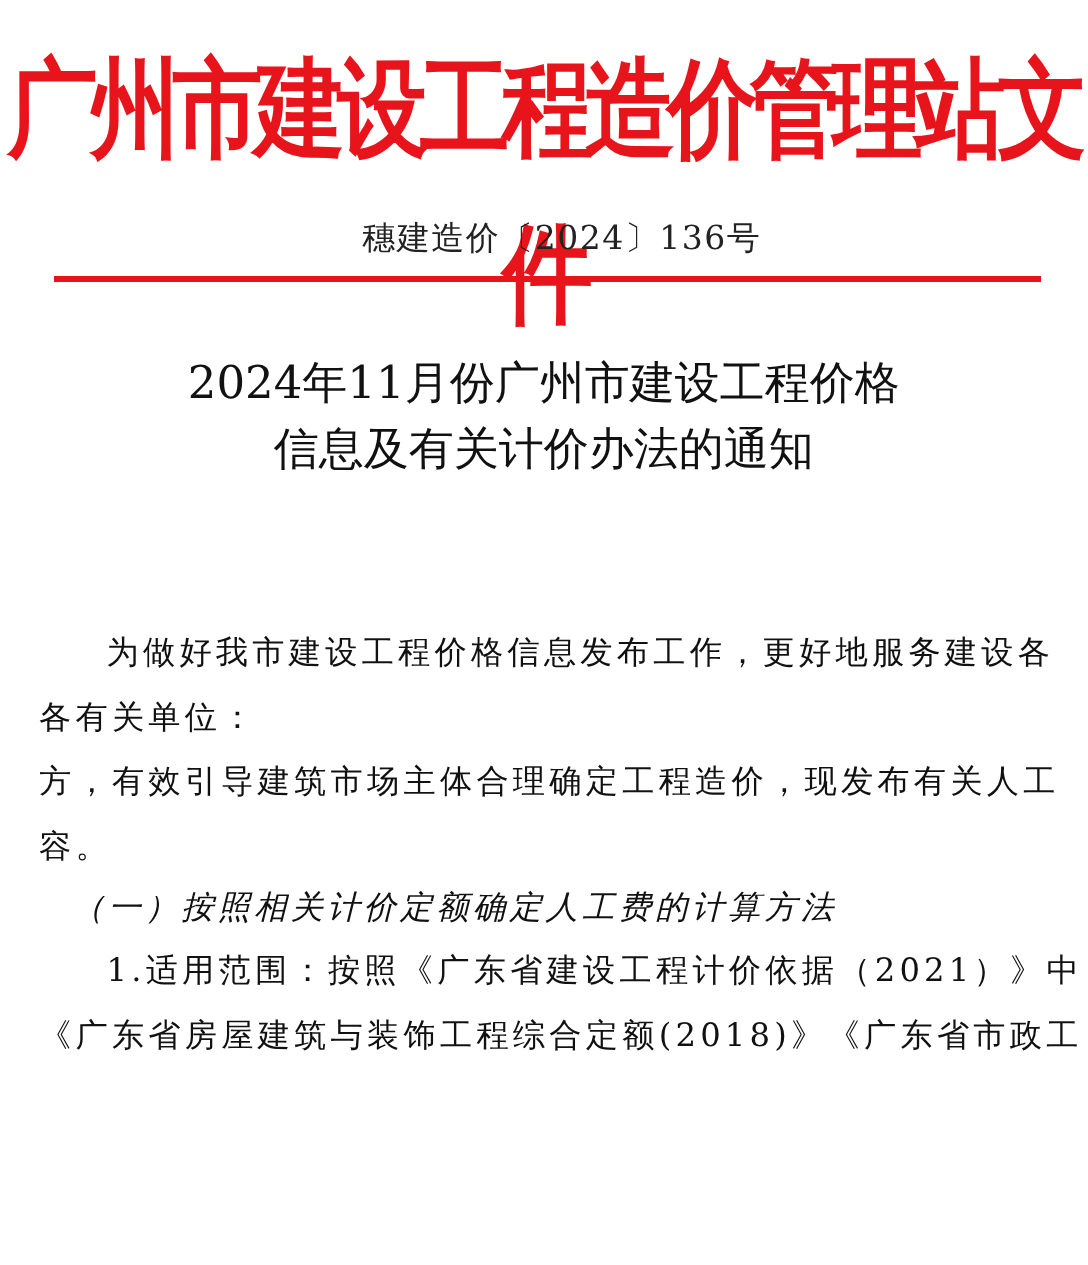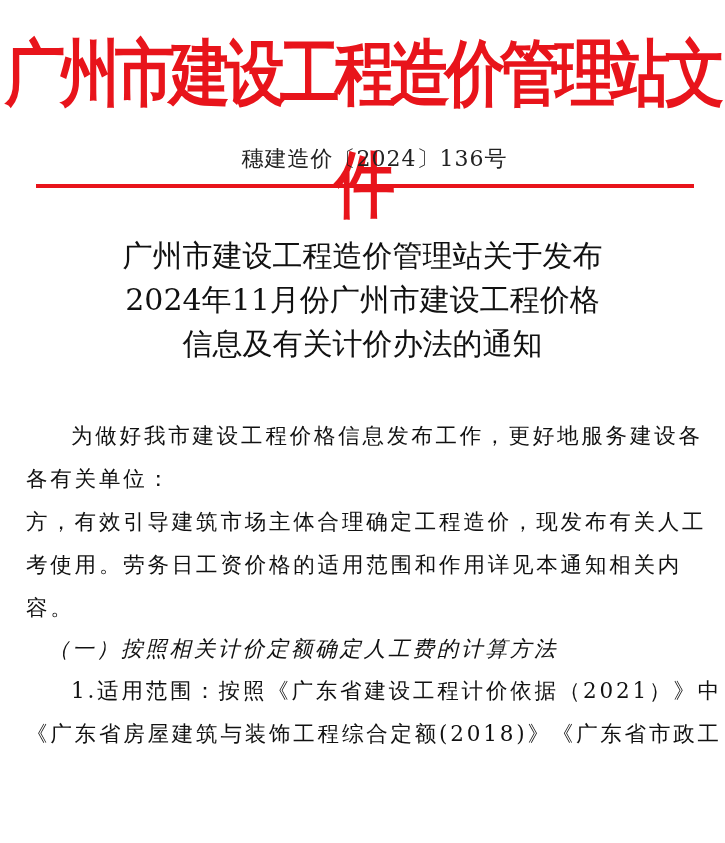--- a/index.html
+++ b/index.html
@@ -32,27 +32,25 @@
     .subsec { padding-left: 22px; height: 40px; line-height: 40px; font-style: italic; }
   </style>
 </head>
 <body>
 
 <div class="masthead">广州市建设工程造价管理站文件</div>
 <div class="docno">穗建造价〔2024〕136号</div>
 <div class="redrule"></div>
 
 <div class="title">
-  <div>广州市建设工程造价管理站关于发布</div>
   <div>2024年11月份广州市建设工程价格</div>
   <div>信息及有关计价办法的通知</div>
 </div>
 
 <div class="body">
   <div class="line indent">为做好我市建设工程价格信息发布工作，更好地服务建设各</div>
   <div class="line">各有关单位：</div>
   <div class="line">方，有效引导建筑市场主体合理确定工程造价，现发布有关人工</div>
-  <div class="line">考使用。劳务日工资价格的适用范围和作用详见本通知相关内</div>
   <div class="line">容。</div>
   <div class="line subsec">（一）按照相关计价定额确定人工费的计算方法</div>
   <div class="line indent">1.适用范围：按照《广东省建设工程计价依据（2021）》中</div>
   <div class="line">《广东省房屋建筑与装饰工程综合定额(2018)》《广东省市政工</div>
 </div>
 
 </body></html>

